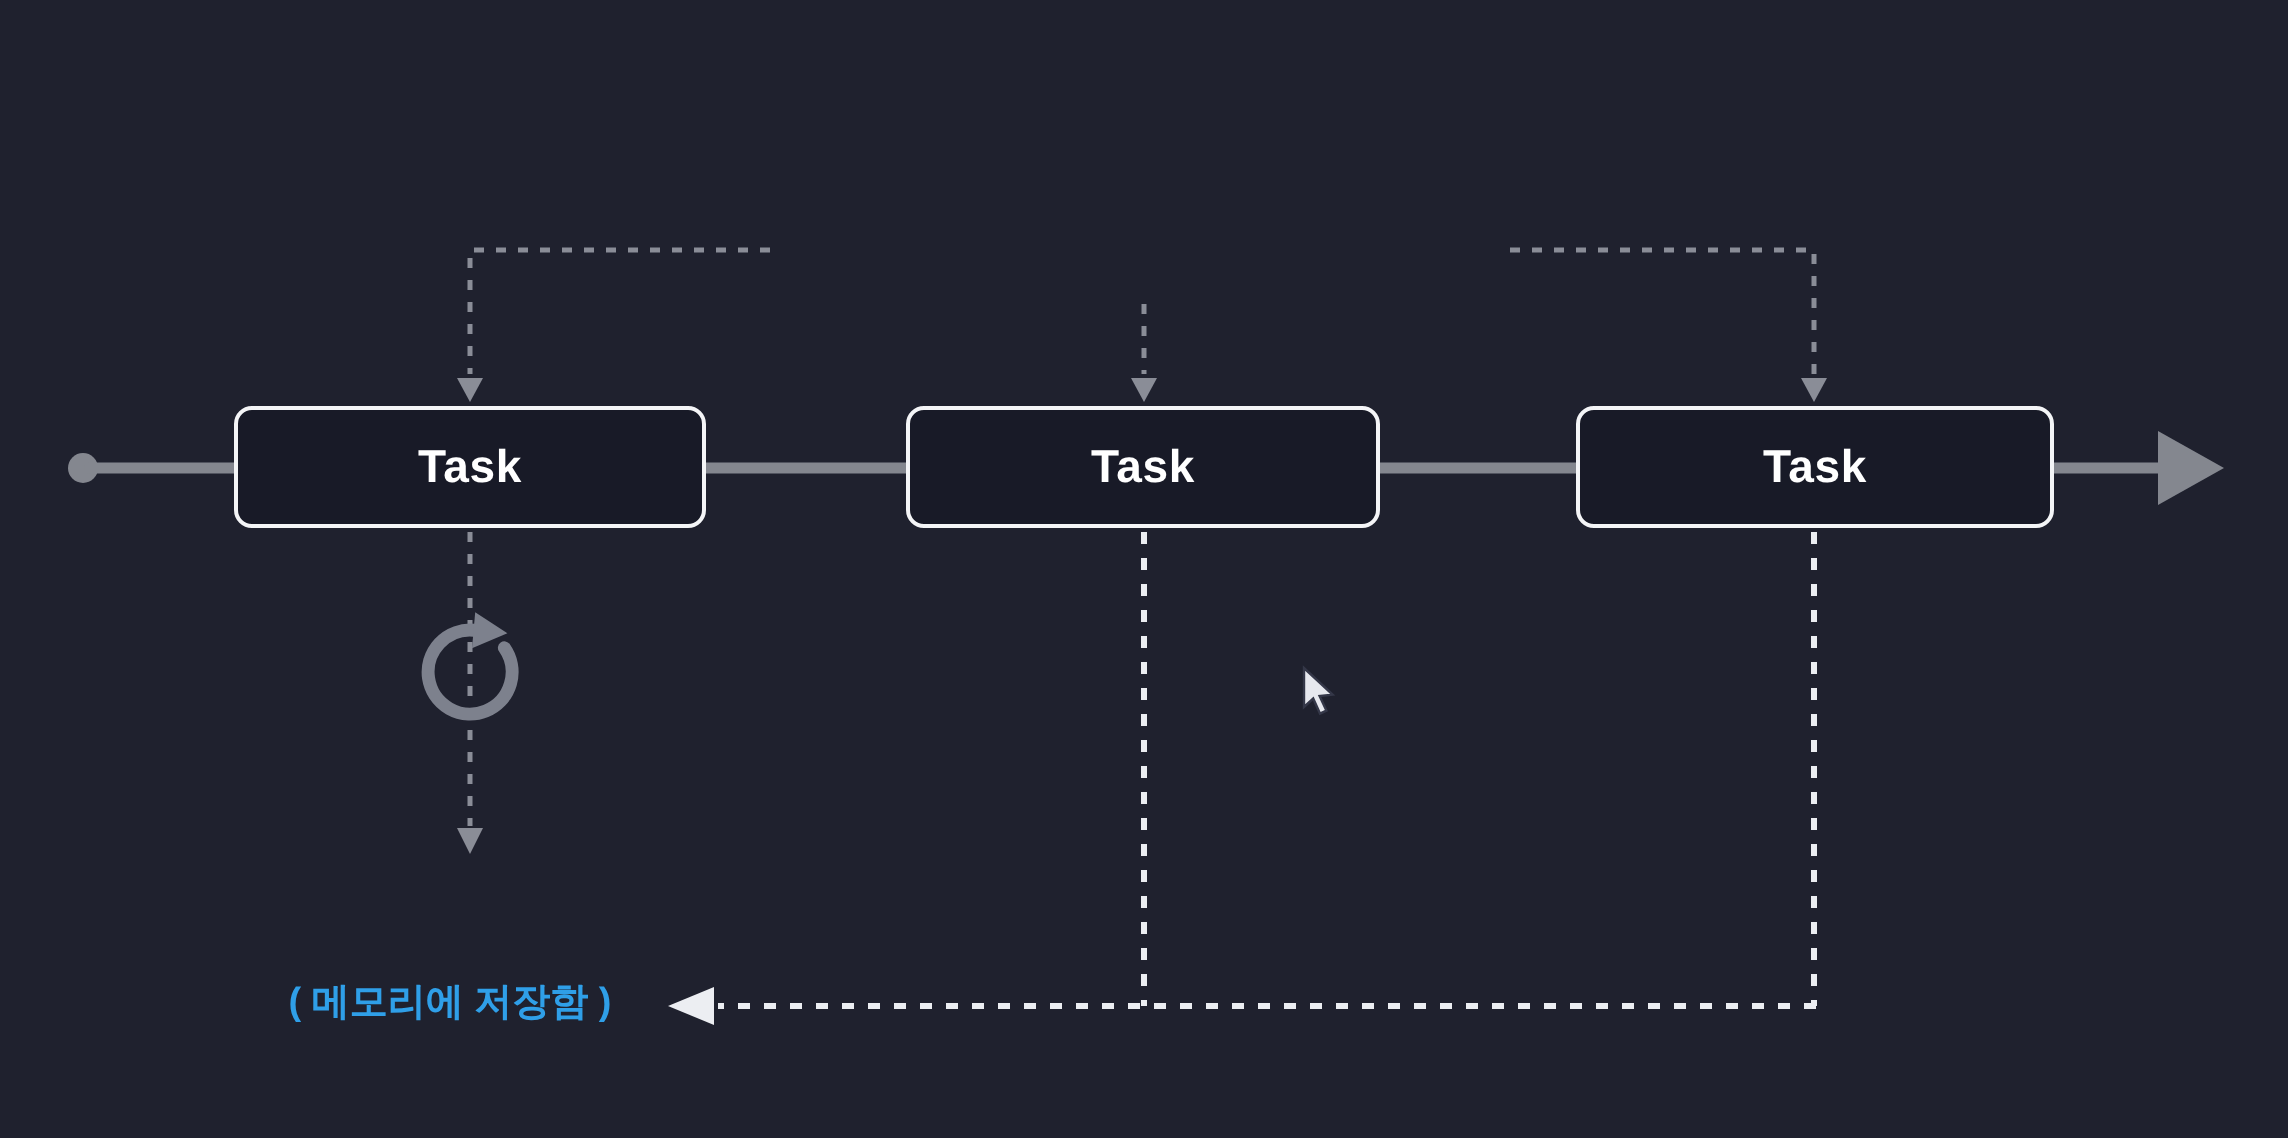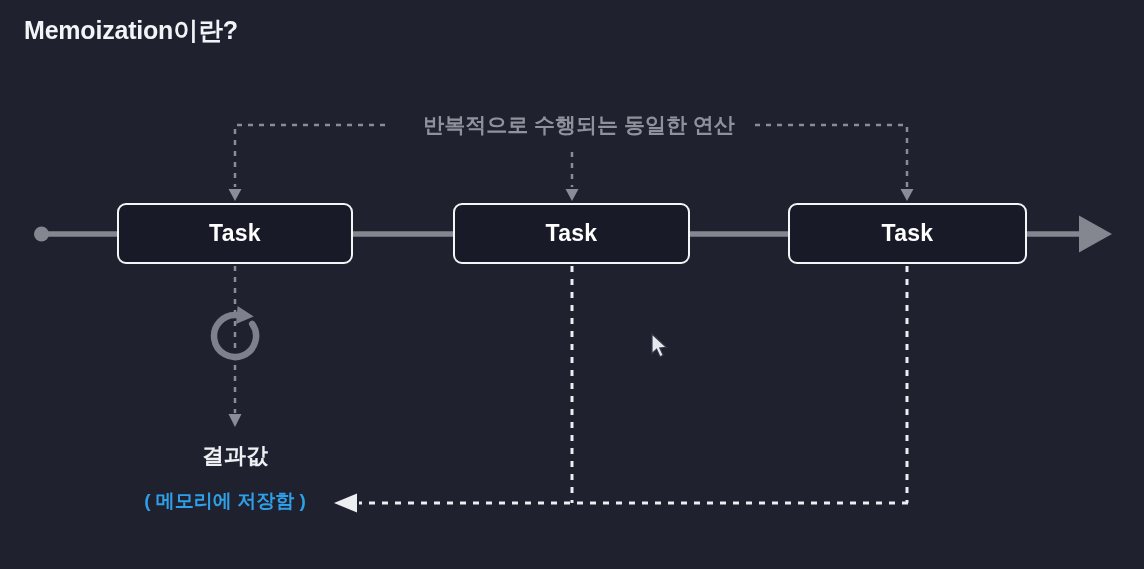--- a/index.html
+++ b/index.html
@@ -44,23 +44,21 @@
   .fill-white{fill:var(--dashed-white,#eceef2);}
   .refresh-arc{stroke:var(--icon-gray,#7d818d);stroke-width:6.5;fill:none;stroke-linecap:round;}
   .refresh-head{fill:var(--icon-gray,#7d818d);}
   .cursor{fill:#e6e8ee;stroke:#343748;stroke-width:1.2;}
 </style>
 </head>
 <body>
 
 <div class="stage">
 
-  <div class="title">Memoization이란?</div>
 
-  <div class="top-caption">반복적으로 수행되는 동일한 연산</div>
 
   <svg class="layer" width="1144" height="569" viewBox="0 0 1144 569">
 
     <circle class="fill-solid" cx="41.5" cy="234" r="7.5"></circle>
     <path class="ln-solid" d="M45 234 H117"></path>
     <path class="ln-solid" d="M353 234 H453"></path>
     <path class="ln-solid" d="M690 234 H788"></path>
     <path class="ln-solid" d="M1027 234 H1080"></path>
     <polygon class="fill-solid" points="1079,215.5 1079,252.5 1112,234"></polygon>
 
@@ -88,16 +86,15 @@
   <div class="task-box" id="task1">
     <span>Task</span>
   </div>
   <div class="task-box" id="task2">
     <span>Task</span>
   </div>
   <div class="task-box" id="task3">
     <span>Task</span>
   </div>
 
-  <div class="result">결과값</div>
   <div class="memory">( 메모리에 저장함 )</div>
 
 </div>
 
 </body></html>

